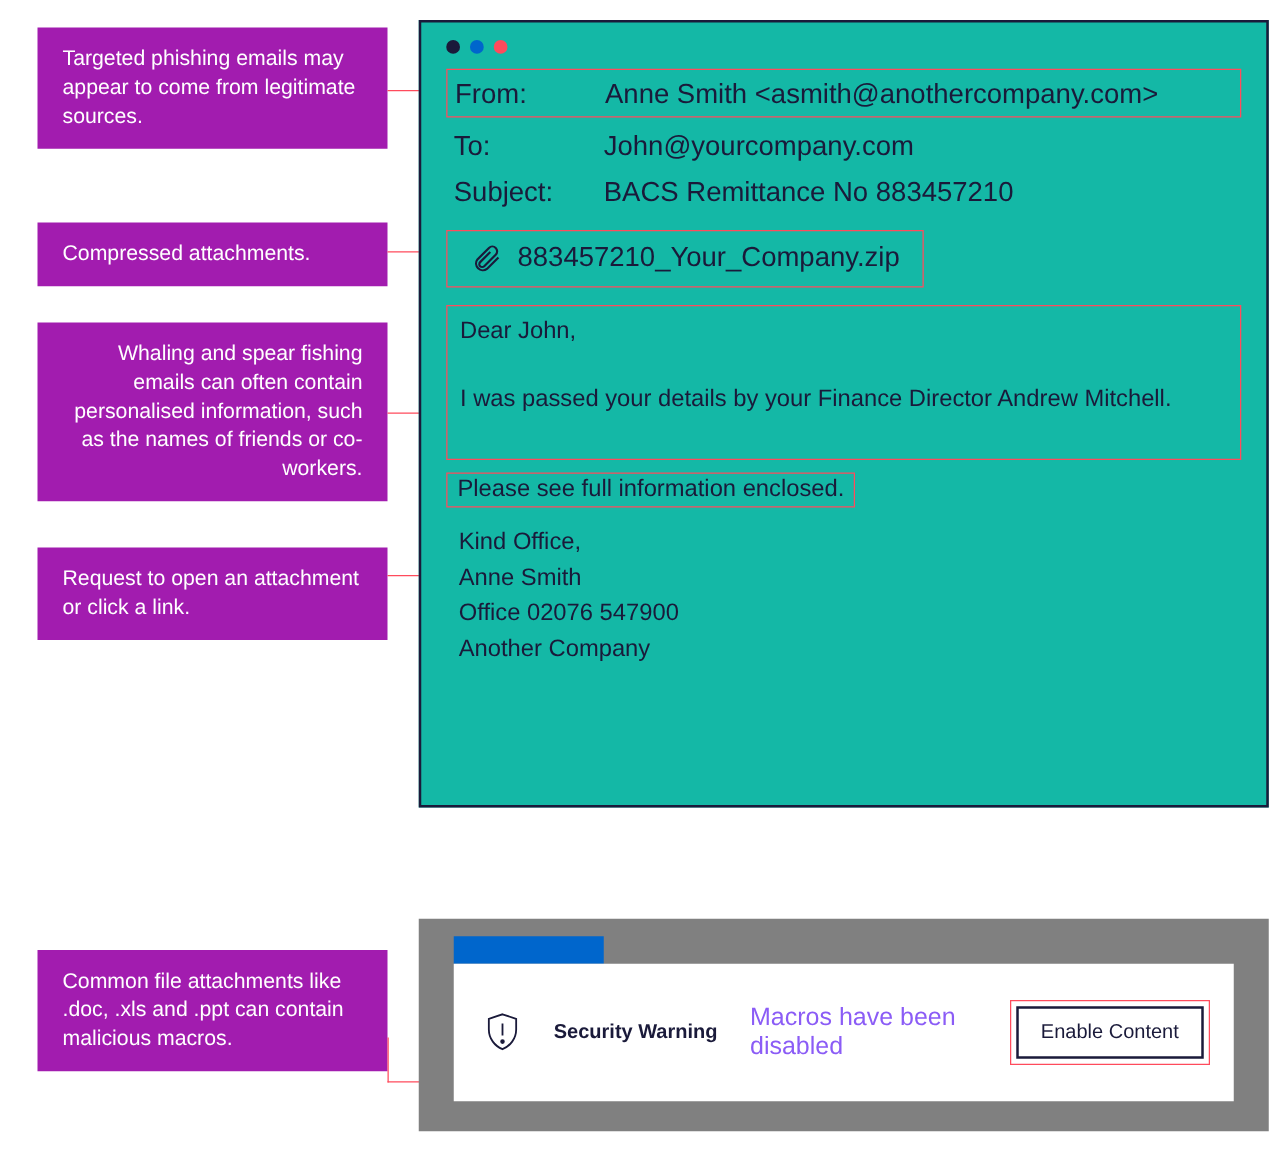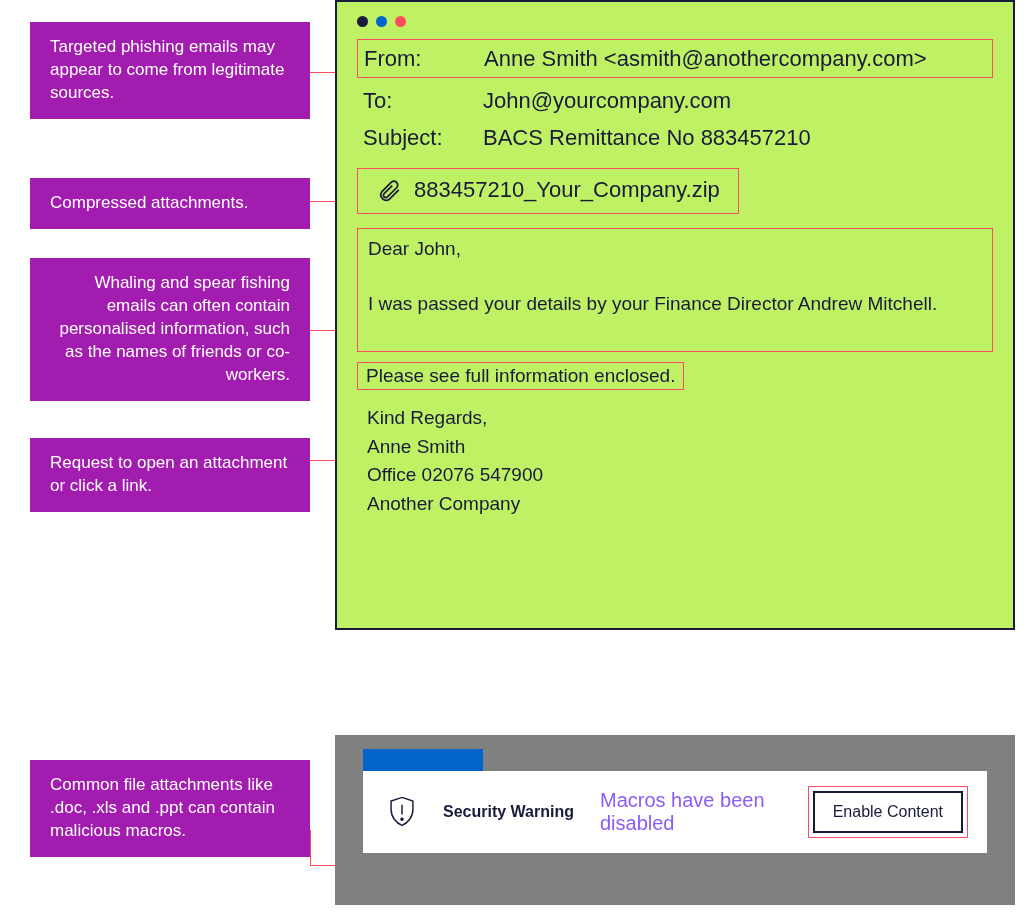--- a/index.html
+++ b/index.html
@@ -19,26 +19,26 @@
       line-height: 1.35;
       width: 280px;
       font-weight: 300;
     }
     .connector {
       position: absolute;
       border-top: 1px solid #ff4b5c;
     }
     .email-window {
       position: absolute;
-      top: 0;
+      top: 16px;
       left: 335px;
       width: 680px;
       height: 630px;
       border: 2px solid #1a1a3a;
-      background: #bef264;
+      background: #14b8a6;
       padding: 14px 20px;
     }
     .window-dots {
       display: flex;
       gap: 8px;
       margin-bottom: 12px;
     }
     .dot { width: 11px; height: 11px; border-radius: 50%; }
     .dot-red { background: #1a1a3a; }
     .dot-blue { background: #0066cc; }
@@ -100,21 +100,21 @@
     }
     .macro-tab {
       background: #0066cc;
       width: 120px;
       height: 22px;
       margin-left: 28px;
     }
     .macro-bar {
       background: #fff;
       margin: 0 28px;
-      padding: 18px 24px;
+      padding: 32px 24px;
       display: flex;
       align-items: center;
       gap: 26px;
     }
     .macro-bar .warn-label {
       font-size: 16px;
       font-weight: 700;
       color: #1a1a3a;
     }
     .macro-bar .warn-text {
@@ -202,21 +202,21 @@
     <br>
     <div>I was passed your details by your Finance Director Andrew Mitchell.</div>
     <br>
   </div>
 
   <div class="request-box">
     <span>Please see full information enclosed.</span>
   </div>
 
   <div class="body-plain">
-    <div>Kind Regards,</div>
+    <div>Kind Office,</div>
     <div>Anne Smith</div>
     <div>Office 02076 547900</div>
     <div>Another Company</div>
   </div>
 </div>
 
 <div class="macro-window">
   <div style="height:14px;"></div>
   <div class="macro-tab"></div>
   <div class="macro-bar">

